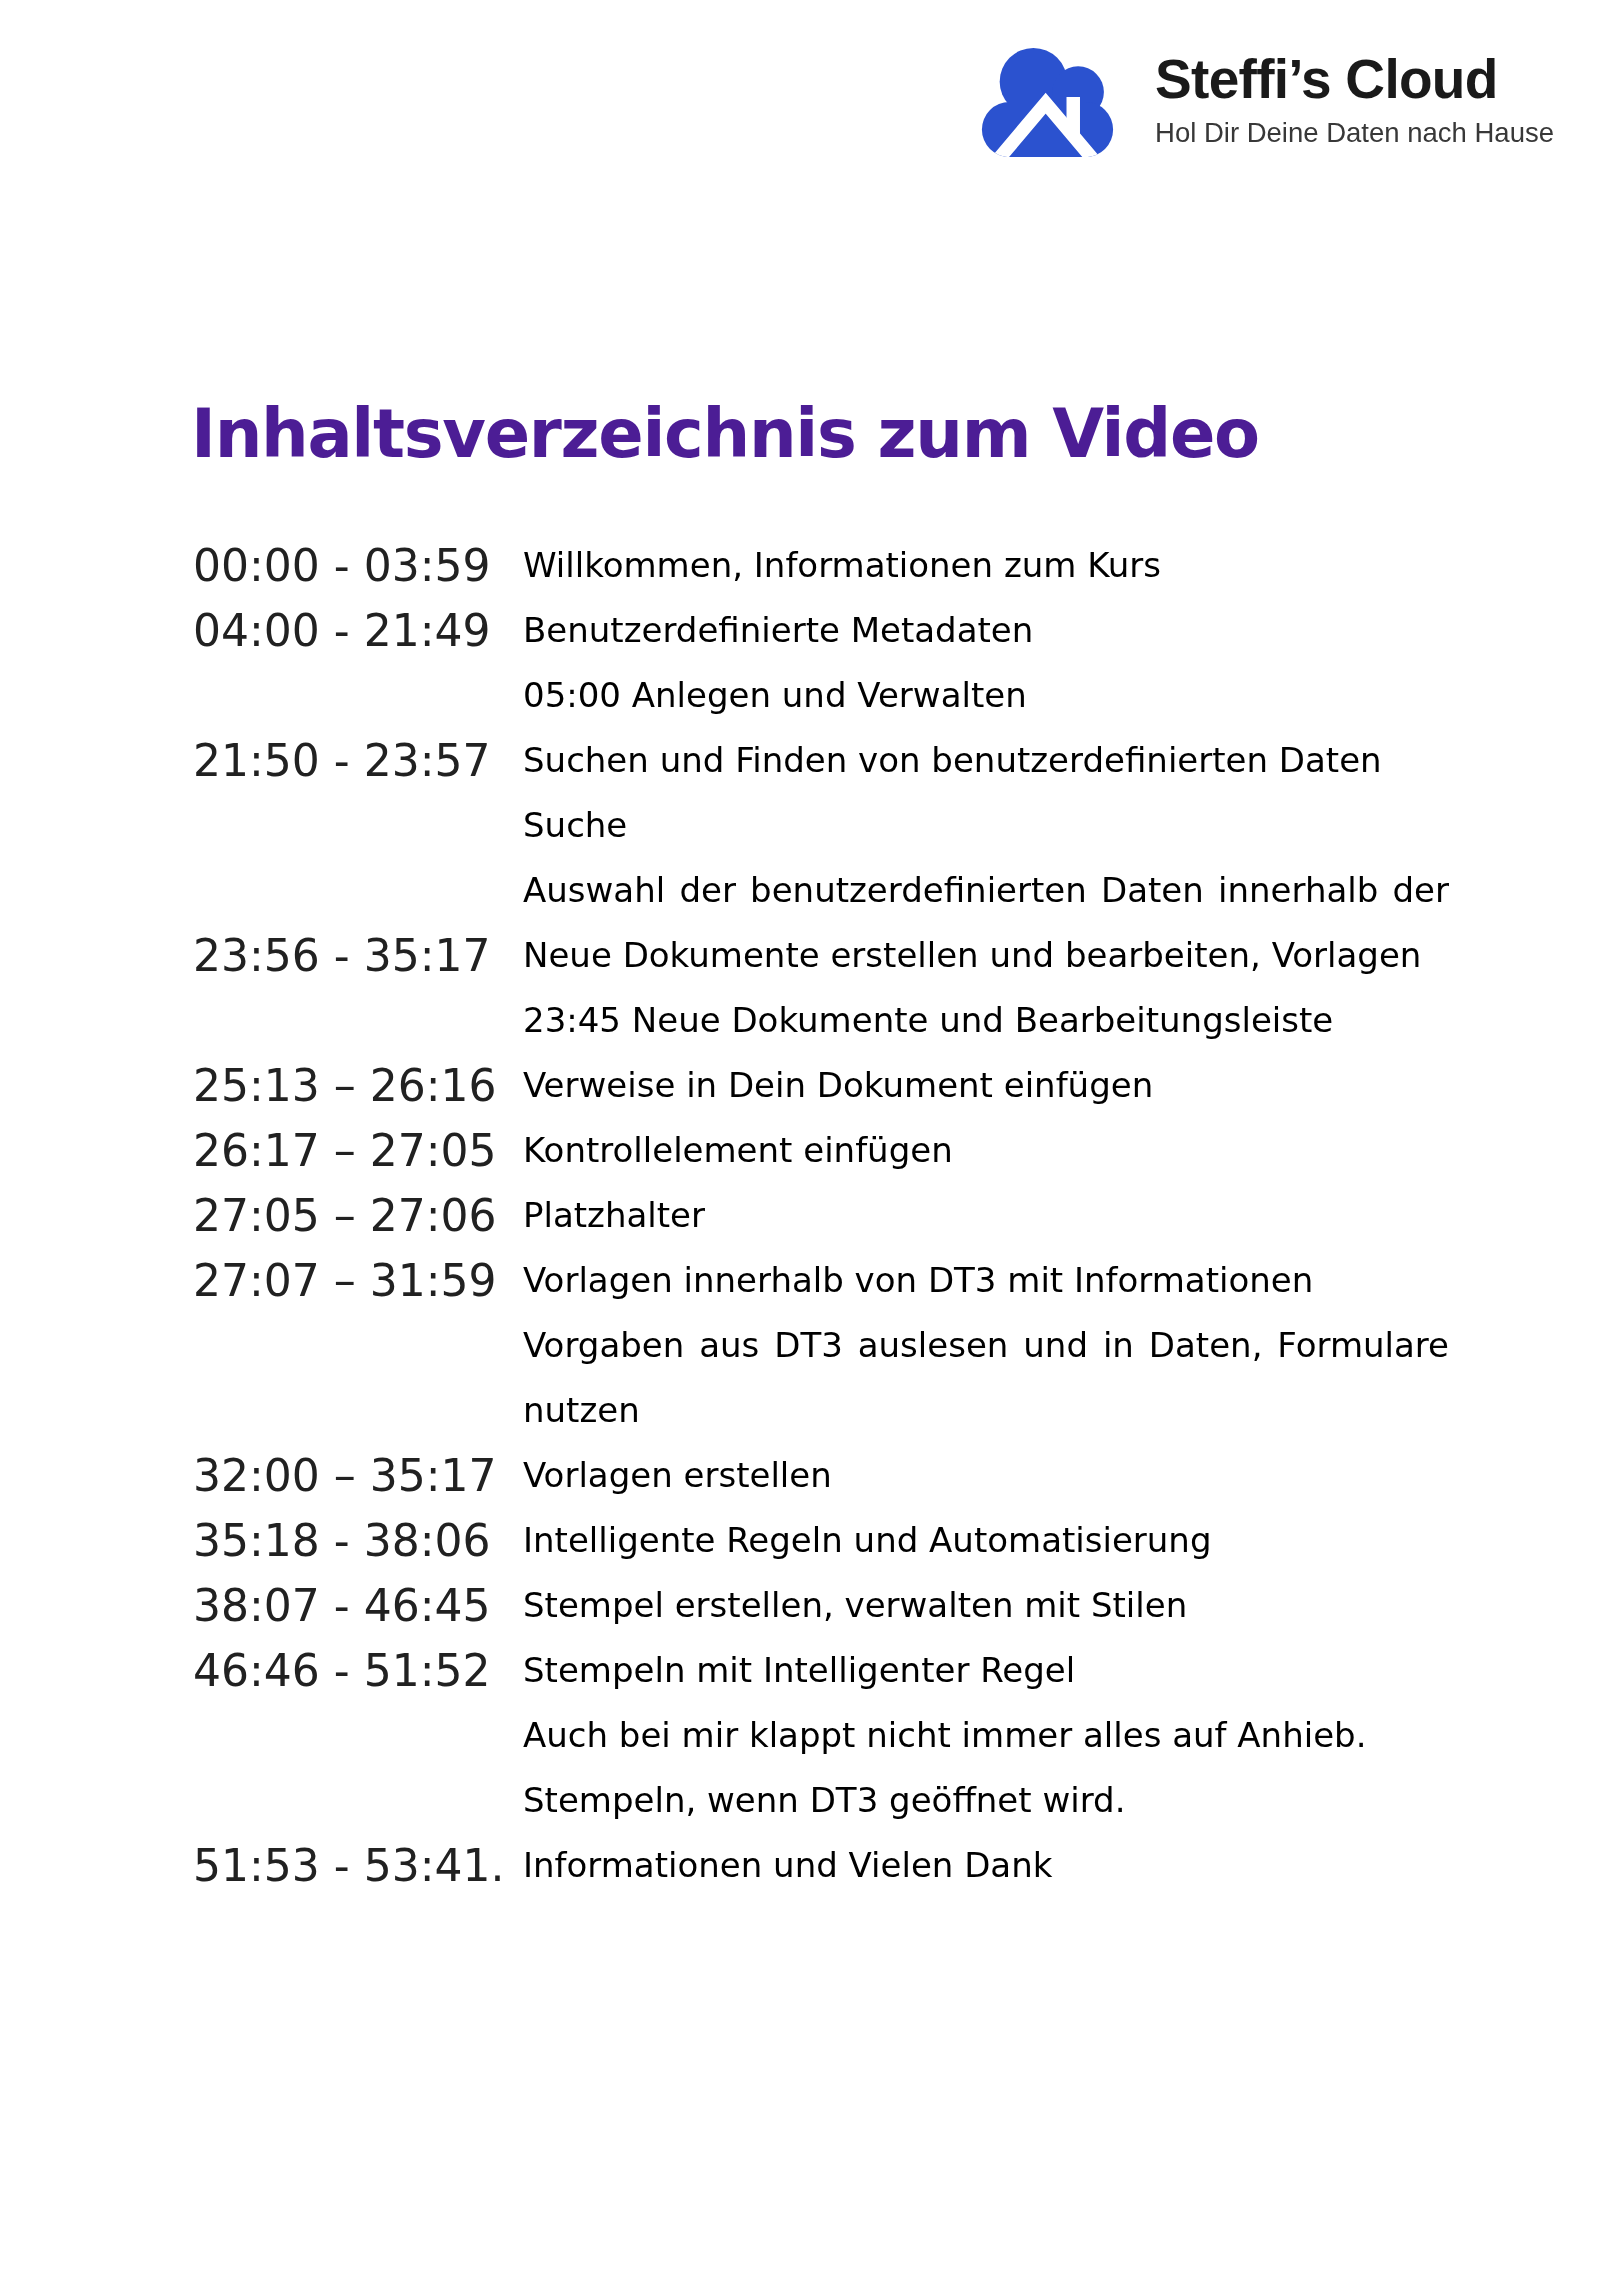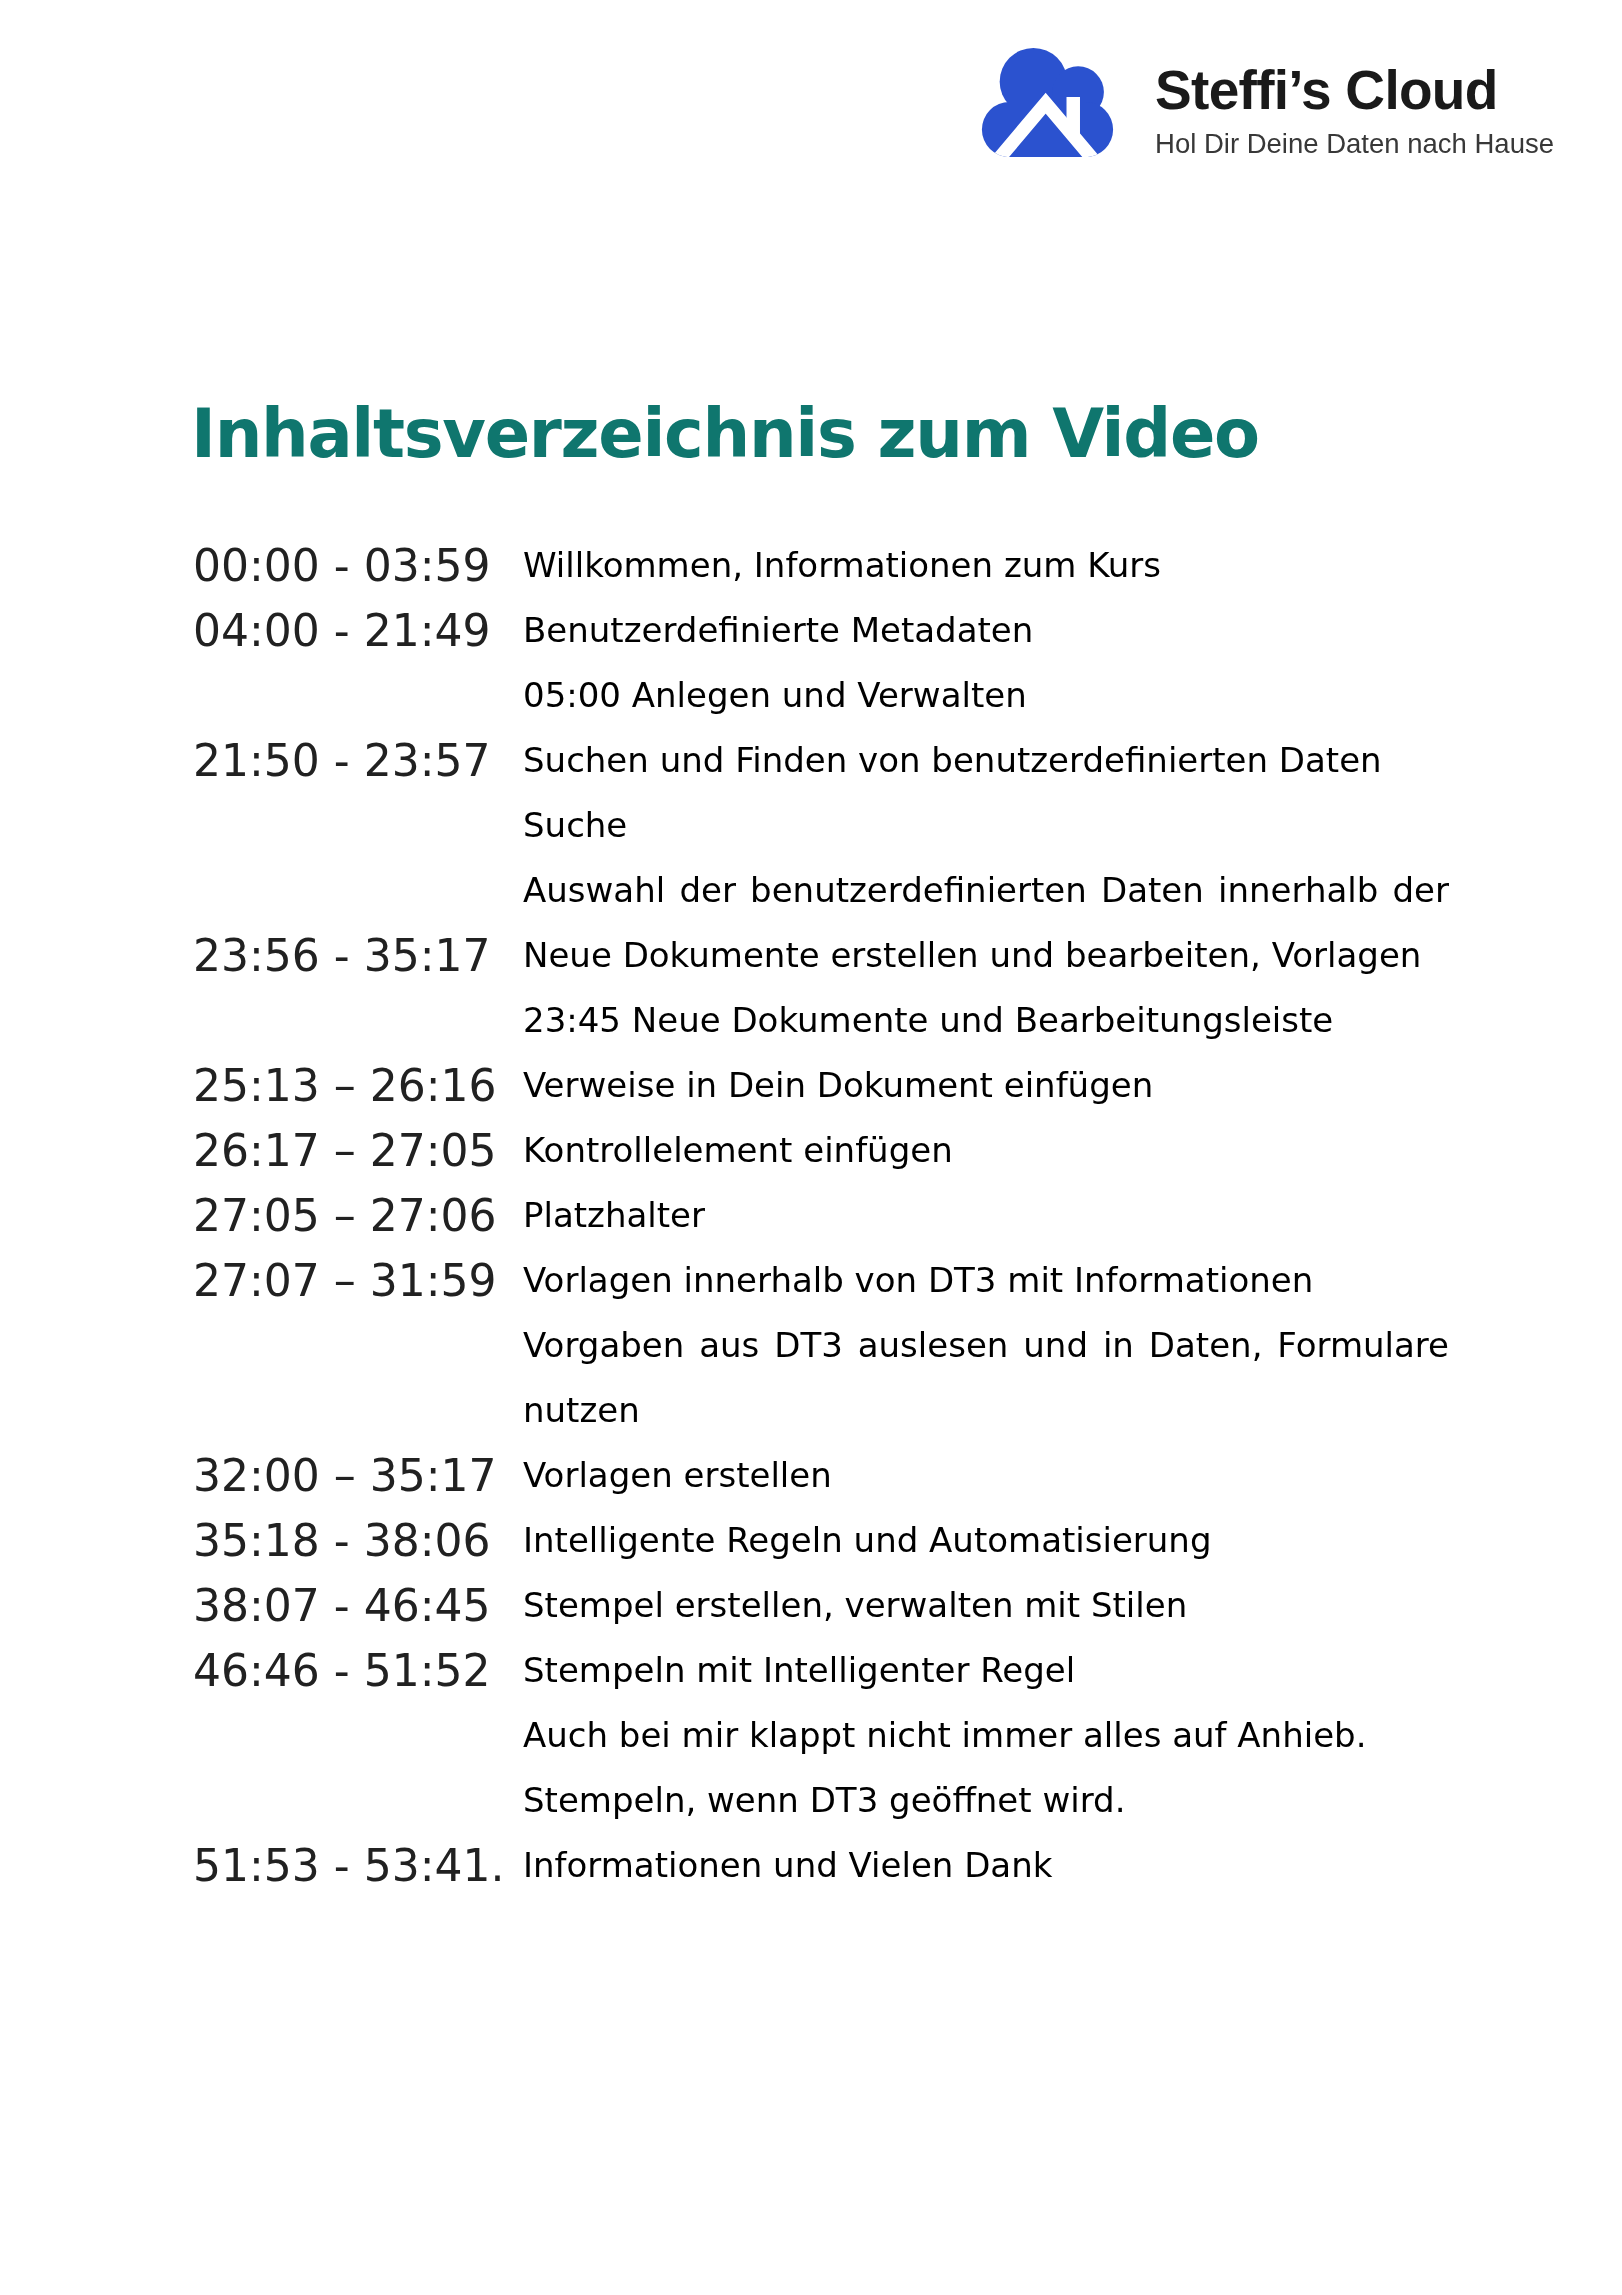--- a/index.html
+++ b/index.html
@@ -14,21 +14,21 @@
     overflow:hidden;
   }
 
   
   .logo{
     position:absolute;
     top:34px;
     right:68px;
     display:flex;
     flex-direction:row;
-    align-items:flex-end;
+    align-items:center;
   }
   .logo-icon{
     width:141px;
     height:126px;
     flex:0 0 auto;
   }
   .logo-textblock{
     margin-left:37px;
     margin-top:6.5px;
     font-family:"Liberation Sans","DejaVu Sans",sans-serif;
@@ -50,21 +50,21 @@
   }
 
   
   .heading{
     position:absolute;
     left:191px;
     top:350px;
     font-size:67px;
     font-weight:bold;
     letter-spacing:-1.3px;
-    color:#0f766e;
+    color:#4c1d95;
     white-space:nowrap;
   }
 
   
   .toc{
     position:absolute;
     left:193px;
     top:533px;
     width:1256px;
   }

